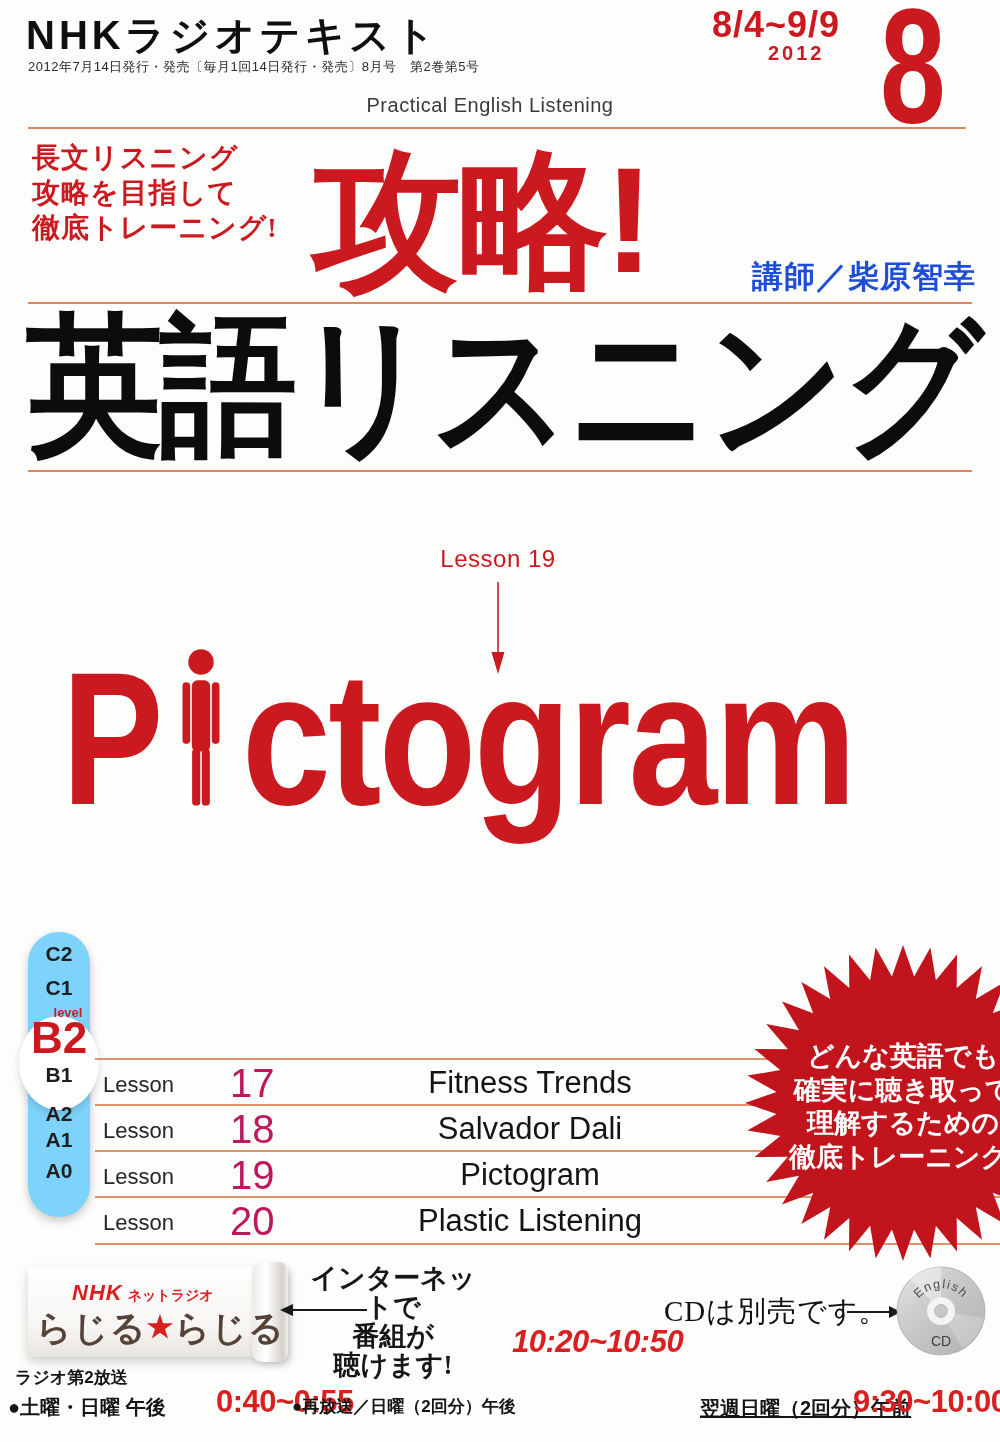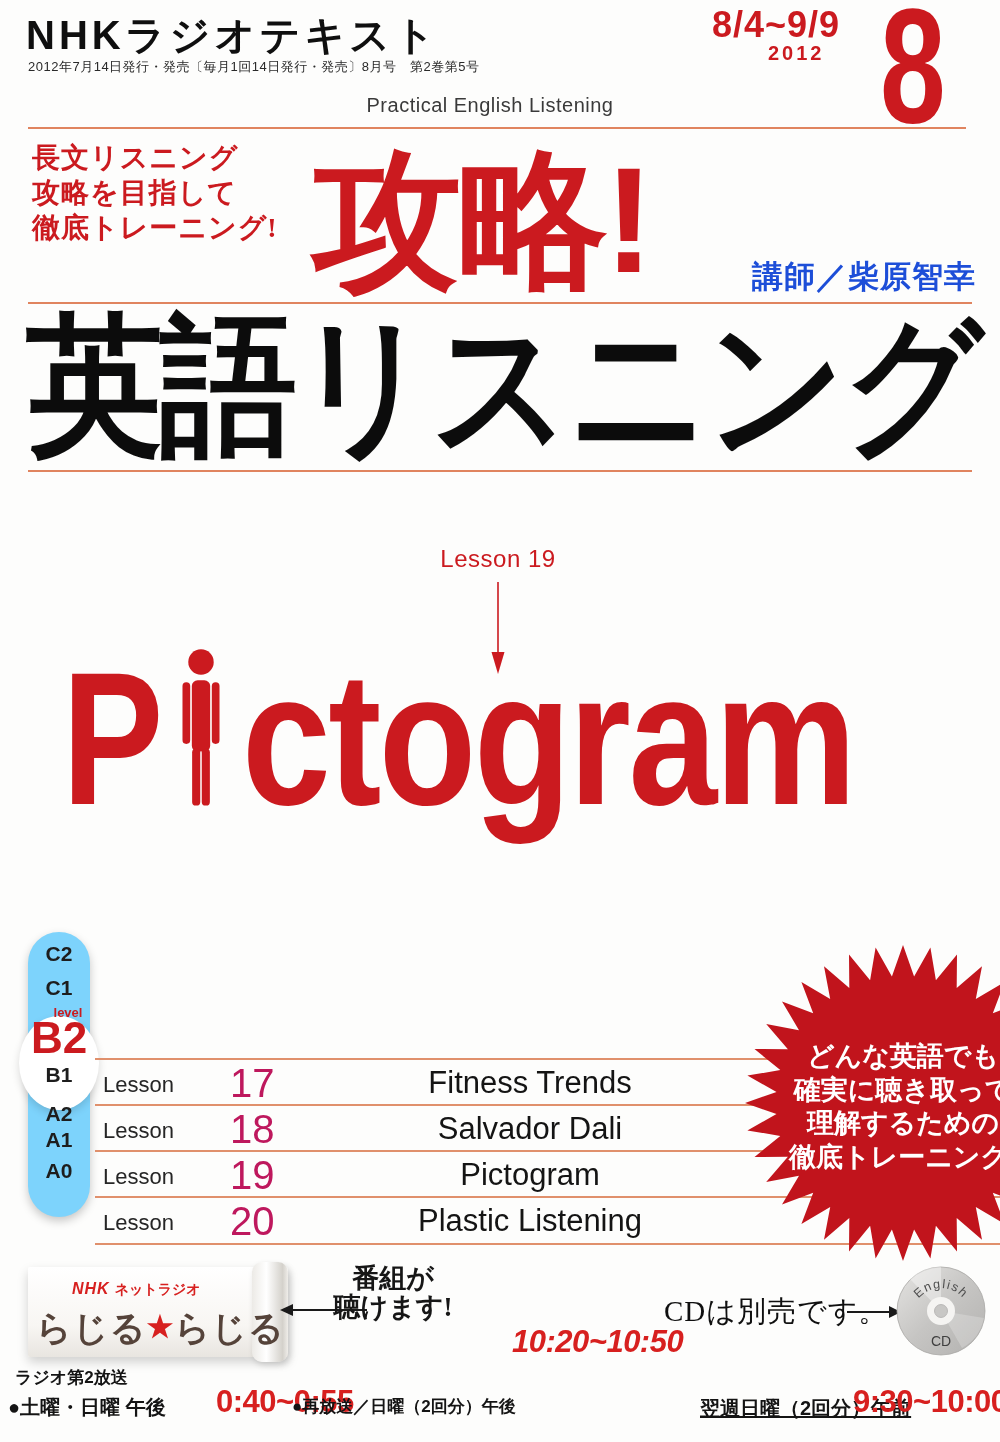--- a/index.html
+++ b/index.html
@@ -66,21 +66,21 @@
   .burst-svg{left:743px;top:943px;z-index:4;}
 
   
   .ribbon{left:28px;top:1267px;width:260px;height:90px;border-radius:2px;
     background:linear-gradient(180deg,#ffffff 0%,#f8f6f3 65%,#e8e5e0 100%);
     box-shadow:0 5px 11px rgba(0,0,0,.18);}
   .ribbon-curl{position:absolute;left:224px;top:-5px;width:36px;height:100px;border-radius:10px;
     background:linear-gradient(90deg,#eceae6 0%,#ffffff 40%,#d4d1cb 85%,#efede9 100%);
     box-shadow:2px 3px 6px rgba(0,0,0,.15);}
   .nhk-line{position:absolute;left:44px;top:13px;color:#d7201f;white-space:nowrap;}
-  .nhk-line .nhk{font-size:16px;font-weight:900;font-style:italic;letter-spacing:1px;text-align:center;}
+  .nhk-line .nhk{font-size:22px;font-weight:900;font-style:italic;letter-spacing:1px;text-align:center;}
   .nhk-line .nhk-suffix{font-size:14px;font-weight:700;margin-left:5px;}
   .rajiru{position:absolute;left:8px;top:38px;font-size:35px;font-weight:700;color:#55433a;letter-spacing:1px;white-space:nowrap;}
   .rajiru .star{color:#d7201f;font-size:30px;vertical-align:3px;}
 
   .net-note{left:300px;top:1264px;width:186px;text-align:center;font-weight:600;color:#161616;}
   .net-note div{font-size:27px;line-height:29px;}
   .net-arrow{left:279px;top:1301px;}
 
   .cd-note{left:664px;top:1292px;font-size:29px;color:#101010;letter-spacing:1px;}
   .cd-arrow{left:845px;top:1303px;}
@@ -194,20 +194,21 @@
     </div>
     <div class="rajiru">
       <span>らじる</span><span class="star">★</span><span>らじる</span>
     </div>
   </div>
   <svg class="abs net-arrow" width="90" height="18">
     <line x1="88" y1="9" x2="12" y2="9" stroke="#1a1a1a" stroke-width="2.2"></line>
     <polygon points="14,3 14,15 1,9" fill="#1a1a1a"></polygon>
   </svg>
   <div class="abs net-note serif">
+    <div>インターネットで</div>
     <div>番組が</div>
     <div>聴けます!</div>
   </div>
 
   <div class="abs cd-note serif nowrap">CDは別売です。</div>
   <svg class="abs cd-arrow" width="58" height="18">
     <line x1="2" y1="9" x2="44" y2="9" stroke="#1a1a1a" stroke-width="2.2"></line>
     <polygon points="44,3 44,15 56,9" fill="#1a1a1a"></polygon>
   </svg>
   <svg class="abs cd-disc" width="90" height="90" viewBox="0 0 90 90">

